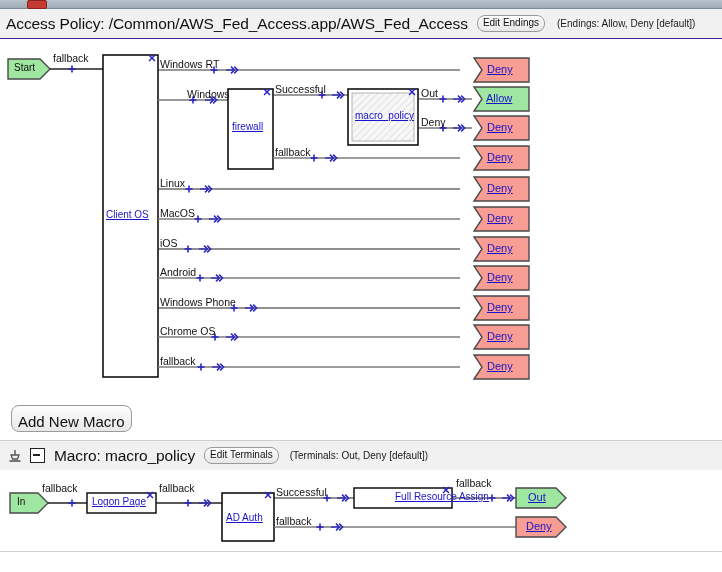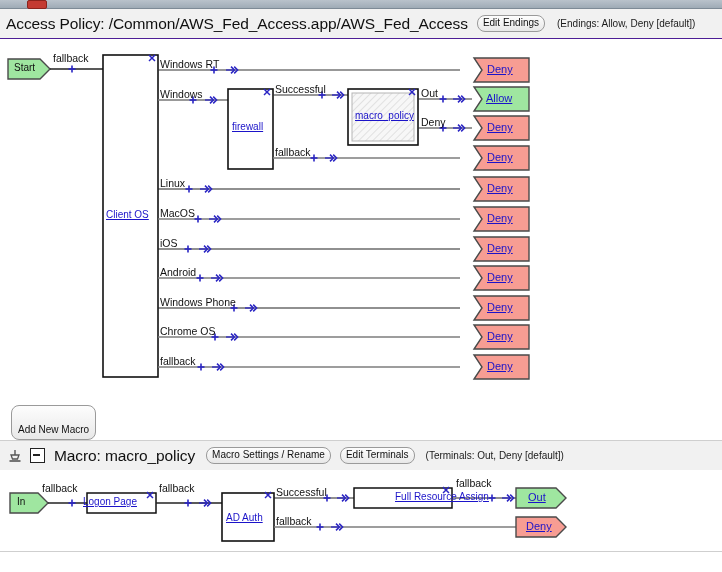--- a/index.html
+++ b/index.html
@@ -80,21 +80,21 @@
     color:#1b13c9;
     text-decoration:underline;
     font-size:11px;
     white-space:nowrap;
     cursor:pointer;
   }
   
   #add-new-macro-wrap{
     position:absolute;left:0;top:403px;width:722px;height:26px;
   }
-  #add-new-macro-btn{position:absolute;left:11px;top:2px;font-size:10px;padding:18px 6px 3px 6px;}
+  #add-new-macro-btn{position:absolute;left:11px;top:2px;font-size:15px;padding:10px 6px 3px 6px;}
   
   #macro-header{
     position:absolute;left:0;top:440px;width:722px;height:29px;
     background:#f1f1f1;
     border-top:1px solid #cfcfcf;
     border-bottom:2px solid #0ea5e9;
     display:flex;align-items:center;
   }
   #macro-stamp-icon{margin-left:7px;width:16px;height:16px;position:relative;}
   #collapse-box{
@@ -240,21 +240,21 @@
     <path d="M 474,286 L 529,286 L 529,310 L 474,310 L 482,298 Z" fill="#f79d93" stroke="#4a4a4a" stroke-width="1.4"></path>
 
     <path d="M 474,316 L 529,316 L 529,340 L 474,340 L 482,328 Z" fill="#f79d93" stroke="#4a4a4a" stroke-width="1.4"></path>
   </svg>
 
   <span class="node-label" style="left:14px;top:23px;color:#111;text-decoration:none;">Start</span>
   <span class="branch-label" style="left:53px;top:13px;">fallback</span>
   <span class="node-label" style="left:106px;top:170px;">Client OS</span>
 
   <span class="branch-label" style="left:160px;top:19px;">Windows RT</span>
-  <span class="branch-label" style="left:160px;top:49px;">Windows</span>
+  <span class="branch-label" style="left:160px;top:49px;padding-left:27px;">Windows</span>
   <span class="branch-label" style="left:160px;top:138px;">Linux</span>
   <span class="branch-label" style="left:160px;top:168px;">MacOS</span>
   <span class="branch-label" style="left:160px;top:198px;">iOS</span>
   <span class="branch-label" style="left:160px;top:227px;">Android</span>
   <span class="branch-label" style="left:160px;top:257px;">Windows Phone</span>
   <span class="branch-label" style="left:160px;top:286px;">Chrome OS</span>
   <span class="branch-label" style="left:160px;top:316px;">fallback</span>
 
   <span class="node-label" style="left:232px;top:82px;">firewall</span>
   <span class="branch-label" style="left:275px;top:44px;">Successful</span>
@@ -284,21 +284,20 @@
 <div id="macro-header">
   <span id="macro-stamp-icon">
     <svg width="16" height="16" viewBox="0 0 16 16">
       <line x1="8" y1="2" x2="8" y2="7" stroke="#555" stroke-width="1.4"></line>
       <path d="M 4,7 L 12,7 L 10.5,11 L 5.5,11 Z" fill="none" stroke="#555" stroke-width="1.3"></path>
       <line x1="2.5" y1="13" x2="13.5" y2="13" stroke="#555" stroke-width="1.6"></line>
     </svg>
   </span>
   <span id="collapse-box"></span>
   <span id="macro-title">Macro: macro_policy</span>
-  <span class="btn" id="macro-settings-btn">Macro Settings / Rename</span>
   <span class="btn" id="edit-terminals-btn">Edit Terminals</span>
   <span id="terminals-note">(Terminals: Out, Deny [default])</span>
 </div>
 
 <div id="macro-canvas">
   <svg class="svg-layer" width="722" height="80">
 
     <path d="M 10,23 L 38,23 L 48,33 L 38,43 L 10,43 Z" fill="#9fe6a0" stroke="#4a4a4a" stroke-width="1.4"></path>
 
     <line x1="48" y1="33" x2="87" y2="33" stroke="#222" stroke-width="1.3"></line>
@@ -329,21 +328,21 @@
     <use href="#plusIcon" x="492" y="28"></use>
       <use href="#arrowIcon" x="508" y="28"></use>
 
     <path d="M 516,18 L 556,18 L 566,28 L 556,38 L 516,38 Z" fill="#9fe6a0" stroke="#4a4a4a" stroke-width="1.4"></path>
 
     <path d="M 516,47 L 556,47 L 566,57 L 556,67 L 516,67 Z" fill="#f79d93" stroke="#4a4a4a" stroke-width="1.4"></path>
   </svg>
 
   <span class="node-label" style="left:17px;top:26px;color:#111;text-decoration:none;">In</span>
   <span class="branch-label" style="left:42px;top:12px;">fallback</span>
-  <span class="node-label" style="left:83px;top:26px;text-align:center;">Logon Page</span>
+  <span class="node-label" style="left:92px;top:26px;text-align:center;">Logon Page</span>
   <span class="branch-label" style="left:159px;top:12px;">fallback</span>
   <span class="node-label" style="left:226px;top:42px;">AD Auth</span>
   <span class="branch-label" style="left:276px;top:16px;">Successful</span>
   <span class="branch-label" style="left:276px;top:45px;">fallback</span>
   <span class="node-label" style="left:359px;top:21px;margin-left:36px;">Full Resource Assign</span>
   <span class="branch-label" style="left:456px;top:7px;">fallback</span>
   <span class="ending-label" style="left:528px;top:21px;">Out</span>
   <span class="ending-label" style="left:526px;top:50px;">Deny</span>
 </div>
 

